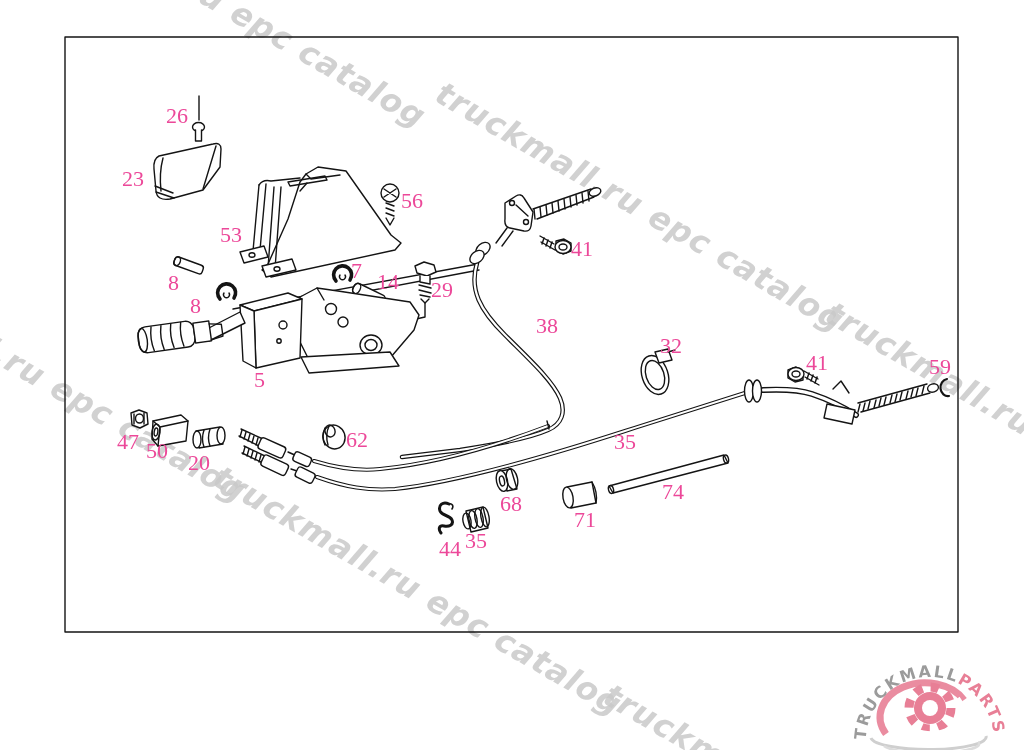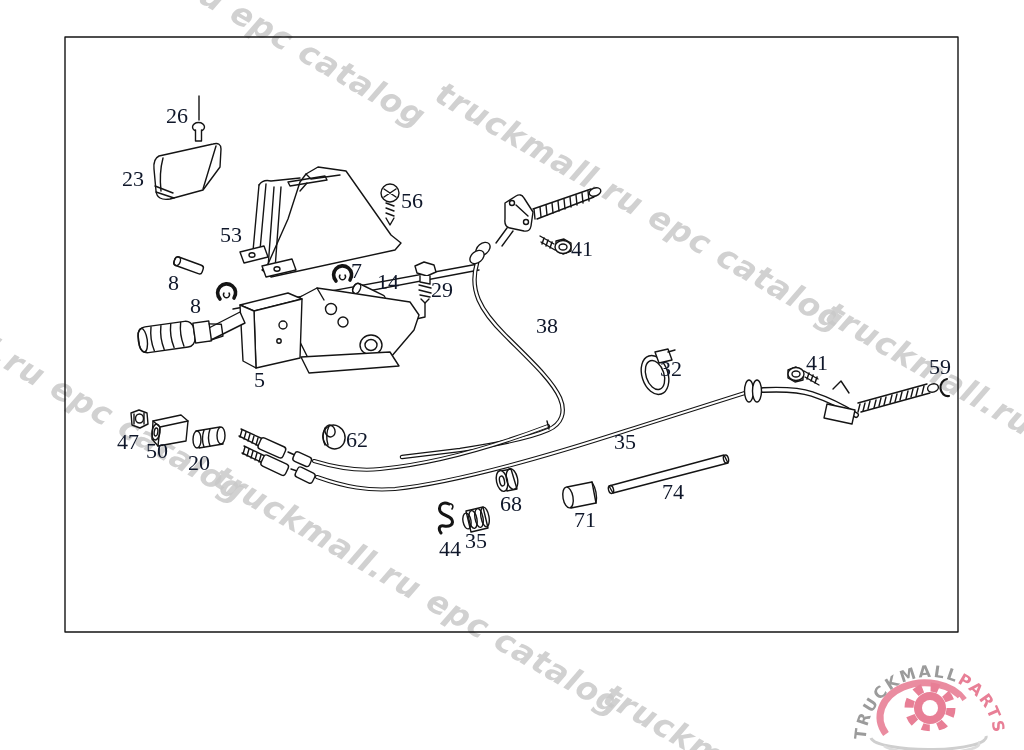--- a/index.html
+++ b/index.html
@@ -10,21 +10,21 @@
   .wm{
     position:absolute;white-space:nowrap;
     font:italic bold 32px "DejaVu Sans",sans-serif;
     color:#c9c9c9;opacity:.85;
     transform:rotate(30deg);transform-origin:0 0;
     z-index:1;pointer-events:none;letter-spacing:1px;
   }
   #art{position:absolute;left:0;top:0;z-index:2;}
   #labels-layer{position:absolute;left:0;top:0;width:100%;height:100%;z-index:3;}
   .part-label{
-    position:absolute;font:22px "Liberation Serif",serif;color:#0f172a;
+    position:absolute;font:22px "Liberation Serif",serif;color:#ec4899;
     white-space:nowrap;
   }
   #logo{position:absolute;right:-12px;bottom:-8px;z-index:4;}
 </style>
 </head>
 <body>
 
 <div id="canvas">
 
   <div class="wm" style="left:30px;top:-130px;">truckmall.ru epc catalog</div>
@@ -325,21 +325,21 @@
       <span class="part-label" style="left: 122px; top: 166px;">23</span>
       <span class="part-label" style="left: 220px; top: 222px;">53</span>
       <span class="part-label" style="left: 401px; top: 188px; text-align: center;">56</span>
       <span class="part-label" style="left: 168px; top: 270px;">8</span>
       <span class="part-label" style="left: 190px; top: 293px;">8</span>
       <span class="part-label" style="left: 351px; top: 258px;">7</span>
       <span class="part-label" style="left: 377px; top: 269px;">14</span>
       <span class="part-label" style="left: 431px; top: 277px;">29</span>
       <span class="part-label" style="left: 571px; top: 236px;">41</span>
       <span class="part-label" style="left: 536px; top: 313px;">38</span>
-      <span class="part-label" style="left: 660px; top: 333px; margin-top: 23px;">32</span>
+      <span class="part-label" style="left: 660px; top: 333px;">32</span>
       <span class="part-label" style="left: 806px; top: 350px;">41</span>
       <span class="part-label" style="left: 929px; top: 354px;">59</span>
       <span class="part-label" style="left: 254px; top: 367px;">5</span>
       <span class="part-label" style="left: 117px; top: 429px;">47</span>
       <span class="part-label" style="left: 146px; top: 438px;">50</span>
       <span class="part-label" style="left: 188px; top: 450px;">20</span>
       <span class="part-label" style="left: 346px; top: 427px;">62</span>
       <span class="part-label" style="left: 614px; top: 429px;">35</span>
       <span class="part-label" style="left: 439px; top: 536px;">44</span>
       <span class="part-label" style="left: 465px; top: 528px;">35</span>

